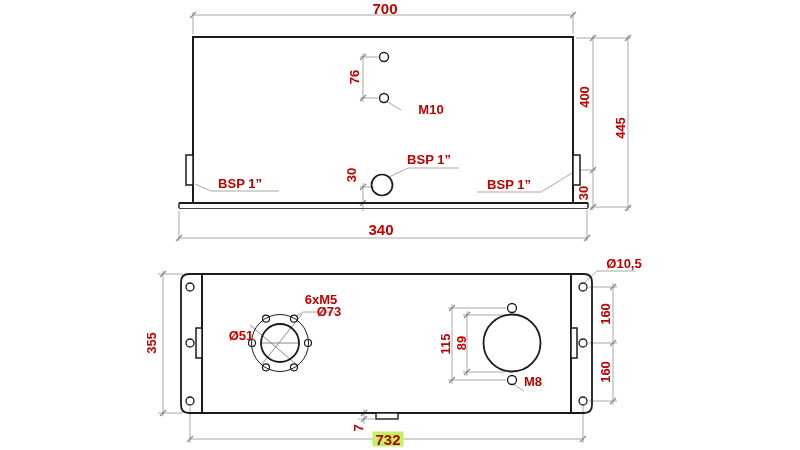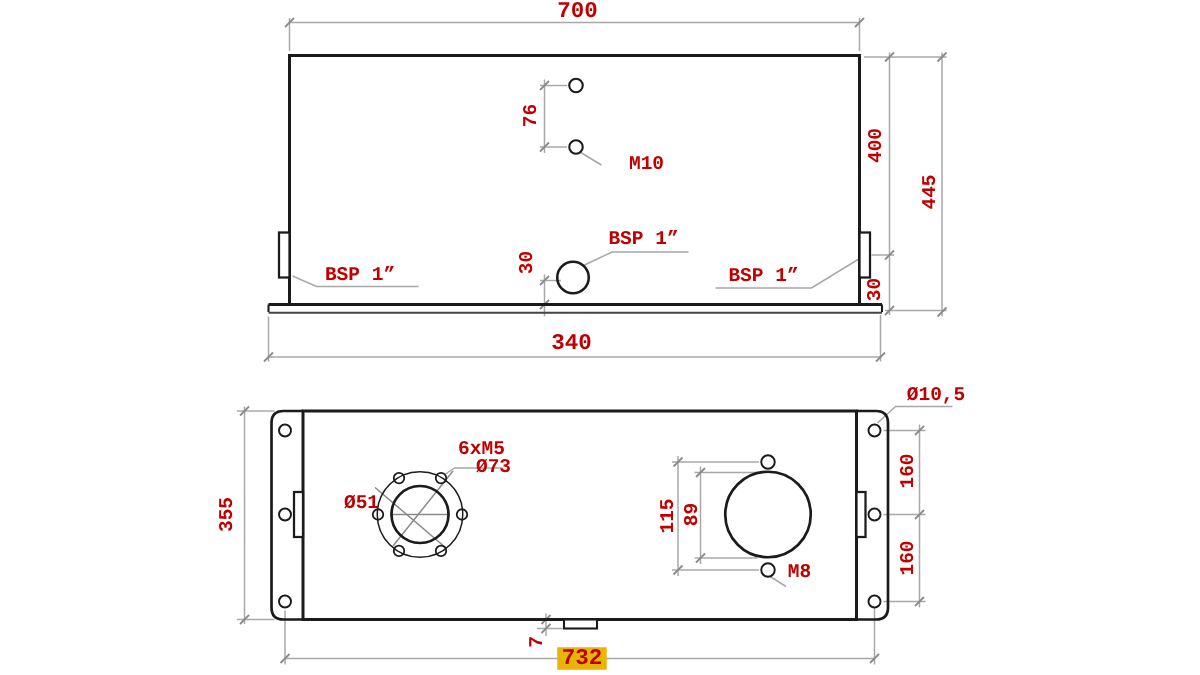--- a/index.html
+++ b/index.html
@@ -1,23 +1,23 @@
 <!DOCTYPE html>
 <html><head>
 <meta charset="utf-8">
 <style>
   html,body{margin:0;padding:0;background:#ffffff;}
   #stage{position:relative;width:724px;height:450px;background:#ffffff;overflow:hidden;
-         font-family:Liberation Mono, monospace;}
+         font-family:Liberation Sans, sans-serif;}
   #stage svg{position:absolute;left:0;top:0;}
   .lbl{position:absolute;font-weight:bold;font-size:13px;color:#c00000;
        white-space:nowrap;transform:translate(-50%,-50%);line-height:1;}
   .lg{font-size:15px;}
   .rot{transform:translate(-50%,-50%) rotate(-90deg);}
-  .bg{background:#eab308;padding:0 3px;}
+  .bg{background:#bef264;padding:0 3px;}
 </style>
 </head>
 <body>
 
 <div id="stage">
 
 <svg width="800" height="450" viewBox="0 0 800 450">
 
   <g stroke="#a8a8a8" stroke-width="1" fill="none">
 

